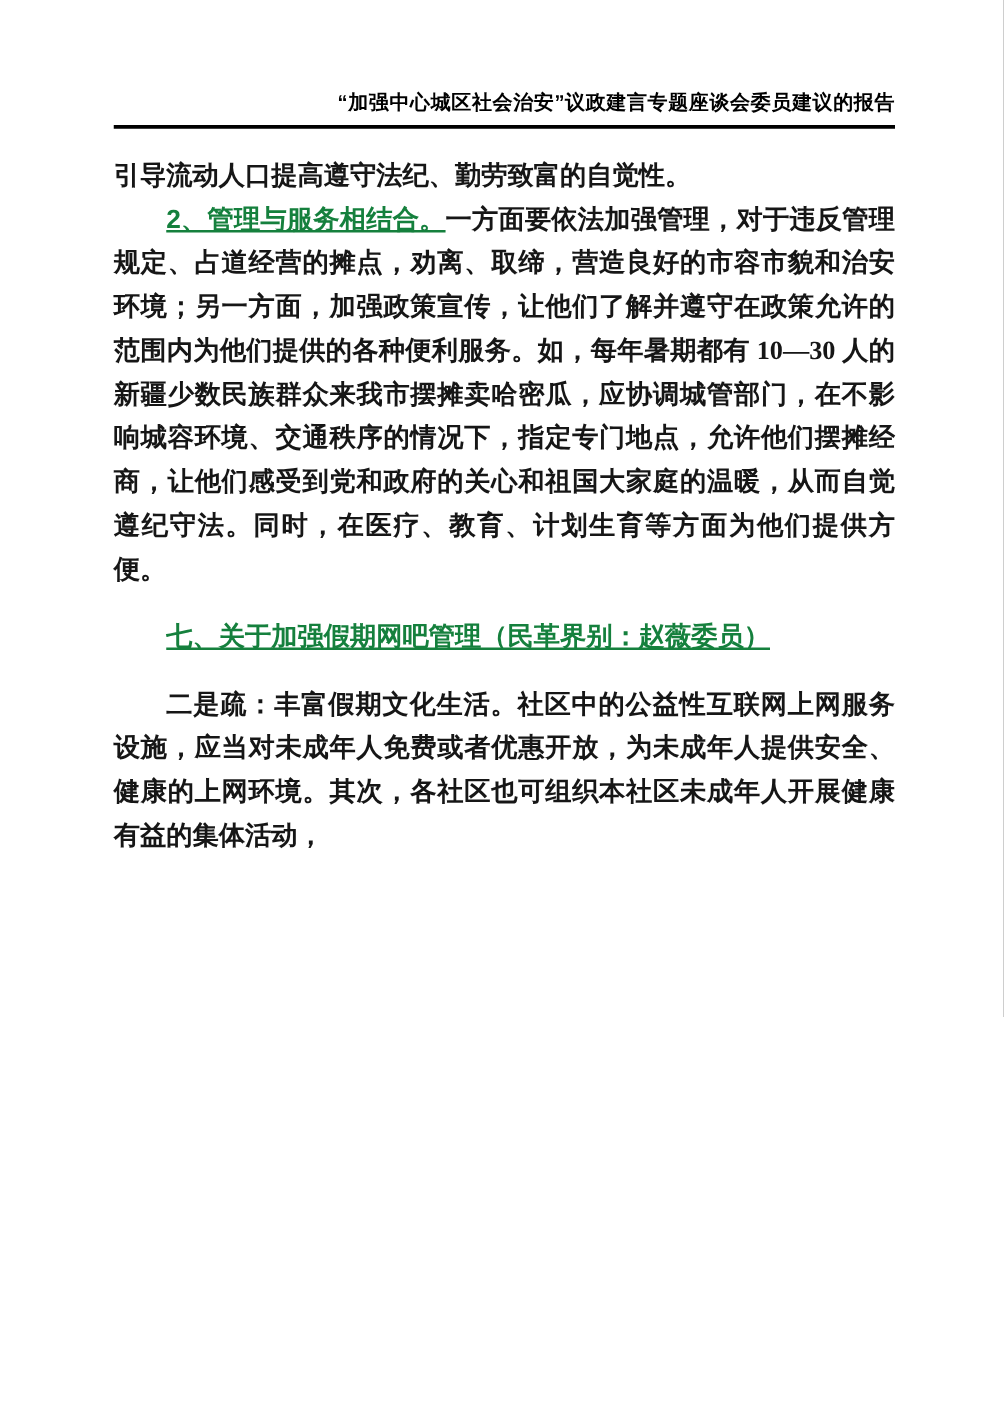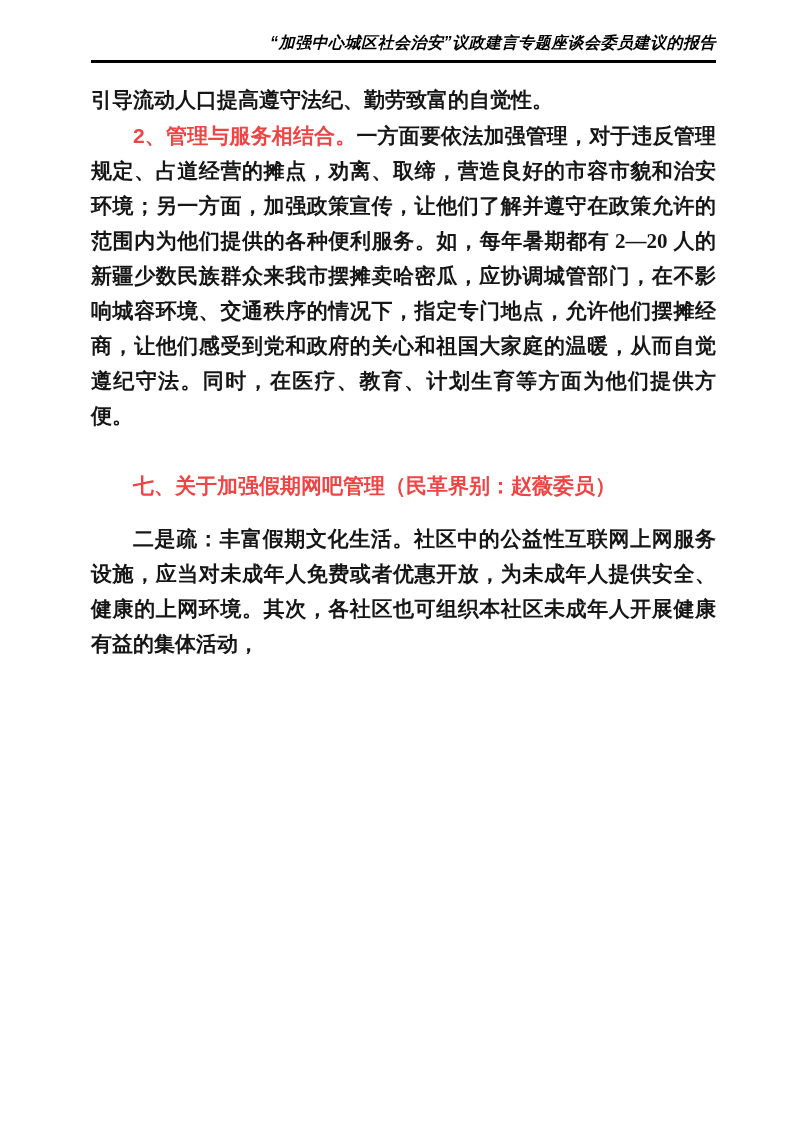--- a/index.html
+++ b/index.html
@@ -16,22 +16,21 @@
     color: #111;
     overflow: hidden;
   }
   .content {
     position: absolute;
     left: 91px;
     top: 0;
     width: 625px;
   }
   .page-header {
-    padding-top: 32px;
-    font-style: italic;
+    padding-top: 72px;
   }
   .header-title {
     display: block;
     text-align: right;
     font-family: "Liberation Sans", "DejaVu Sans", sans-serif;
     font-weight: 700;
     font-size: 16px;
     line-height: 22px;
     color: #000;
     letter-spacing: 0.5px;
@@ -50,47 +49,48 @@
     text-align: justify;
     color: #161616;
   }
   .doc-body p.paragraph {
     margin: 0;
   }
   .doc-body p.indent {
     text-indent: 2em;
   }
   .doc-body h2.heading {
-    margin: 34px 0 19px 0;
+    margin: 19px 0 19px 0;
     font-size: 21px;
     line-height: 35px;
     font-weight: 700;
     font-family: "Liberation Sans", "DejaVu Sans", sans-serif;
     text-indent: 2em;
     color: #000;
   }
   .run { font-weight: 700; }
   .run.bold {
     font-weight: 700;
     font-family: "Liberation Sans", "DejaVu Sans", sans-serif;
-    color: #ef4444;
+    color: #15803d;
+    text-decoration: underline;
   }
 </style>
 </head>
 <body>
 
 <div class="page">
   <div class="content">
 
     <div class="page-header">
       <span class="header-title">“加强中心城区社会治安”议政建言专题座谈会委员建议的报告</span>
       <div class="header-rule"></div>
     </div>
 
     <div class="doc-body">
         <p class="paragraph"><span class="run">引导流动人口提高遵守法纪、勤劳致富的自觉性。</span></p>
-        <p class="paragraph indent"><span class="run bold">2、管理与服务相结合。</span><span class="run">一方面要依法加强管理，对于违反管理规定、占道经营的摊点，劝离、取缔，营造良好的市容市貌和治安环境；另一方面，加强政策宣传，让他们了解并遵守在政策允许的范围内为他们提供的各种便利服务。如，每年暑期都有 2—20 人的新疆少数民族群众来我市摆摊卖哈密瓜，应协调城管部门，在不影响城容环境、交通秩序的情况下，指定专门地点，允许他们摆摊经商，让他们感受到党和政府的关心和祖国大家庭的温暖，从而自觉遵纪守法。同时，在医疗、教育、计划生育等方面为他们提供方便。</span></p>
+        <p class="paragraph indent"><span class="run bold">2、管理与服务相结合。</span><span class="run">一方面要依法加强管理，对于违反管理规定、占道经营的摊点，劝离、取缔，营造良好的市容市貌和治安环境；另一方面，加强政策宣传，让他们了解并遵守在政策允许的范围内为他们提供的各种便利服务。如，每年暑期都有 10—30 人的新疆少数民族群众来我市摆摊卖哈密瓜，应协调城管部门，在不影响城容环境、交通秩序的情况下，指定专门地点，允许他们摆摊经商，让他们感受到党和政府的关心和祖国大家庭的温暖，从而自觉遵纪守法。同时，在医疗、教育、计划生育等方面为他们提供方便。</span></p>
         <h2 class="heading indent"><span class="run bold">七、关于加强假期网吧管理（民革界别：赵薇委员）</span></h2>
         <p class="paragraph indent"><span class="run">二是疏：丰富假期文化生活。社区中的公益性互联网上网服务设施，应当对未成年人免费或者优惠开放，为未成年人提供安全、健康的上网环境。其次，各社区也可组织本社区未成年人开展健康有益的集体活动，</span></p>
       </div>
 
   </div>
 </div>
 
 </body></html>

